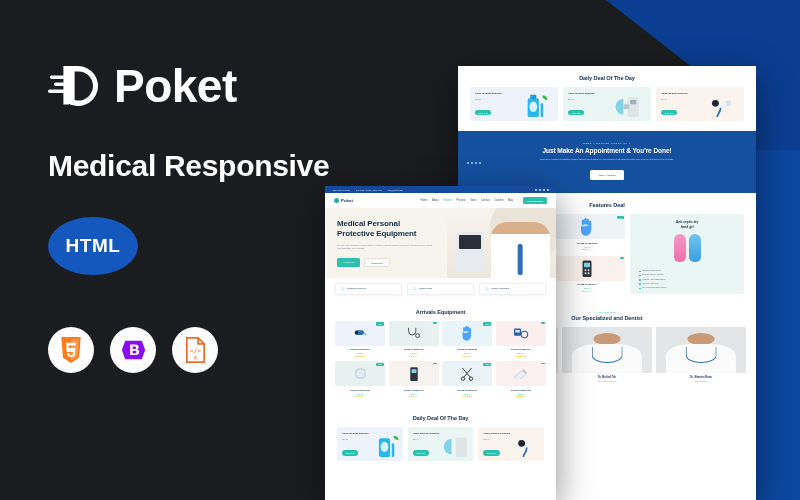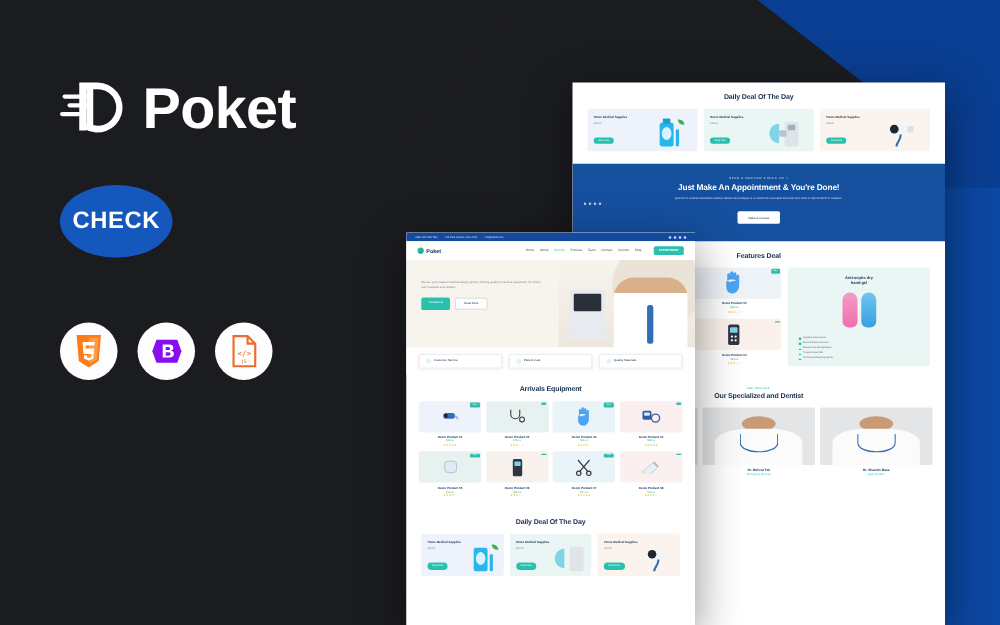--- a/index.html
+++ b/index.html
@@ -241,24 +241,25 @@
           <rect x="2" y="13.5" width="22" height="3.4" rx="1.7" fill="#ffffff"></rect>
           <rect x="6" y="20.5" width="18" height="3.4" rx="1.7" fill="#ffffff"></rect>
           <rect x="0" y="27.5" width="17" height="3.4" rx="1.7" fill="#ffffff"></rect>
           <rect x="21" y="9" width="5.6" height="33" fill="#ffffff"></rect>
         </svg>
       </div>
       <div class="brand-name">Poket</div>
     </div>
 
     <div class="headline">
+      <span>Medical Responsive</span>
     </div>
 
     <div class="pill">
-      <span>CHECK</span>
+      <span>HTML</span>
     </div>
 
     <div class="techrow">
       <div class="tech">
         <svg viewBox="0 0 28 32" width="24" height="26" aria-hidden="true">
           <path d="M2 0h24l-2.2 25.6L14 32 4.2 25.6z" fill="#ff7a18"></path>
           <path d="M14 2.6v26.8l7.9-5.2L23.7 2.6z" fill="#ff9b44"></path>
           <path d="M8 7h12l-.3 3.4H11l.25 3H19.4l-.9 10.1L14 25l-4.5-1.5-.3-3.5h3.1l.16 1.8L14 22.4l2.5-.6.3-3.2H8.7z" fill="#fff"></path>
         </svg>
       </div>
@@ -474,20 +475,24 @@
         <li>Blog</li>
       </ul>
       <div class="mini-btn">APPOINTMENT</div>
     </div>
 
     <div class="hero">
       <div class="hero-img">
         <div class="machine"></div>
         <div class="doc"></div>
       </div>
+      <h1>
+        <span>Medical Personal</span><br>
+        <span>Protective Equipment</span>
+      </h1>
       <p>We are your trusted medical supply partner offering quality protective equipment for clinics and hospitals everywhere.</p>
       <div class="btns">
         <span class="b1">Contact Us</span>
         <span class="b2">Read More</span>
       </div>
     </div>
 
     <div class="featstrip">
       <div class="fi">
         <span class="ic"></span>

